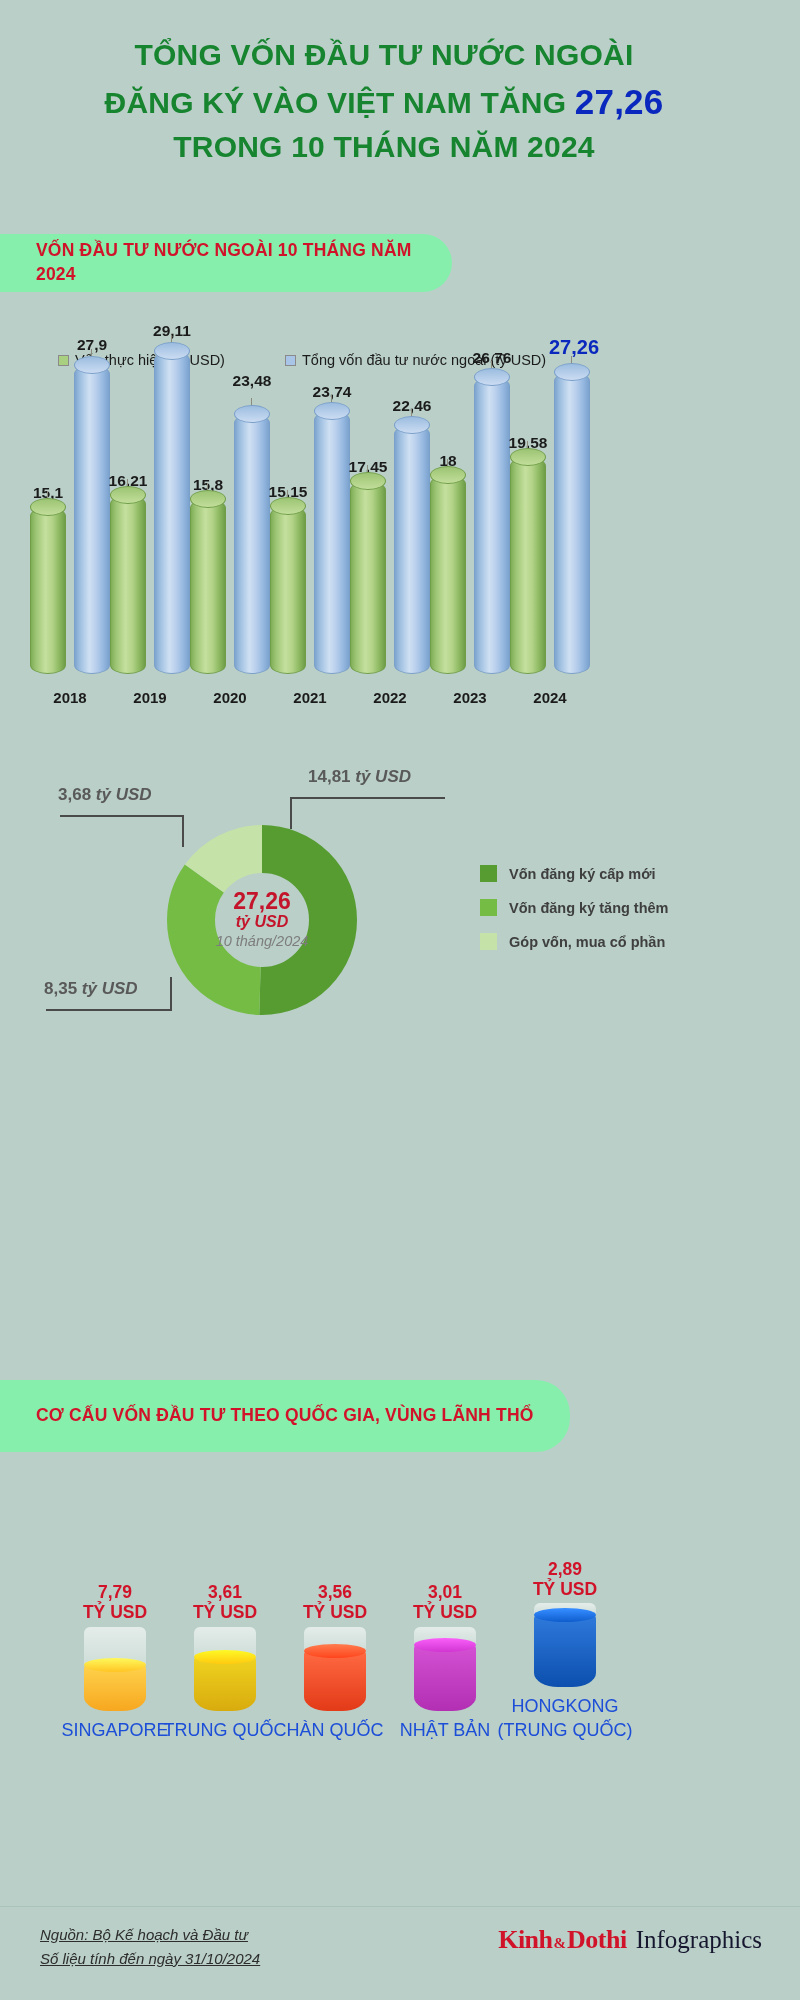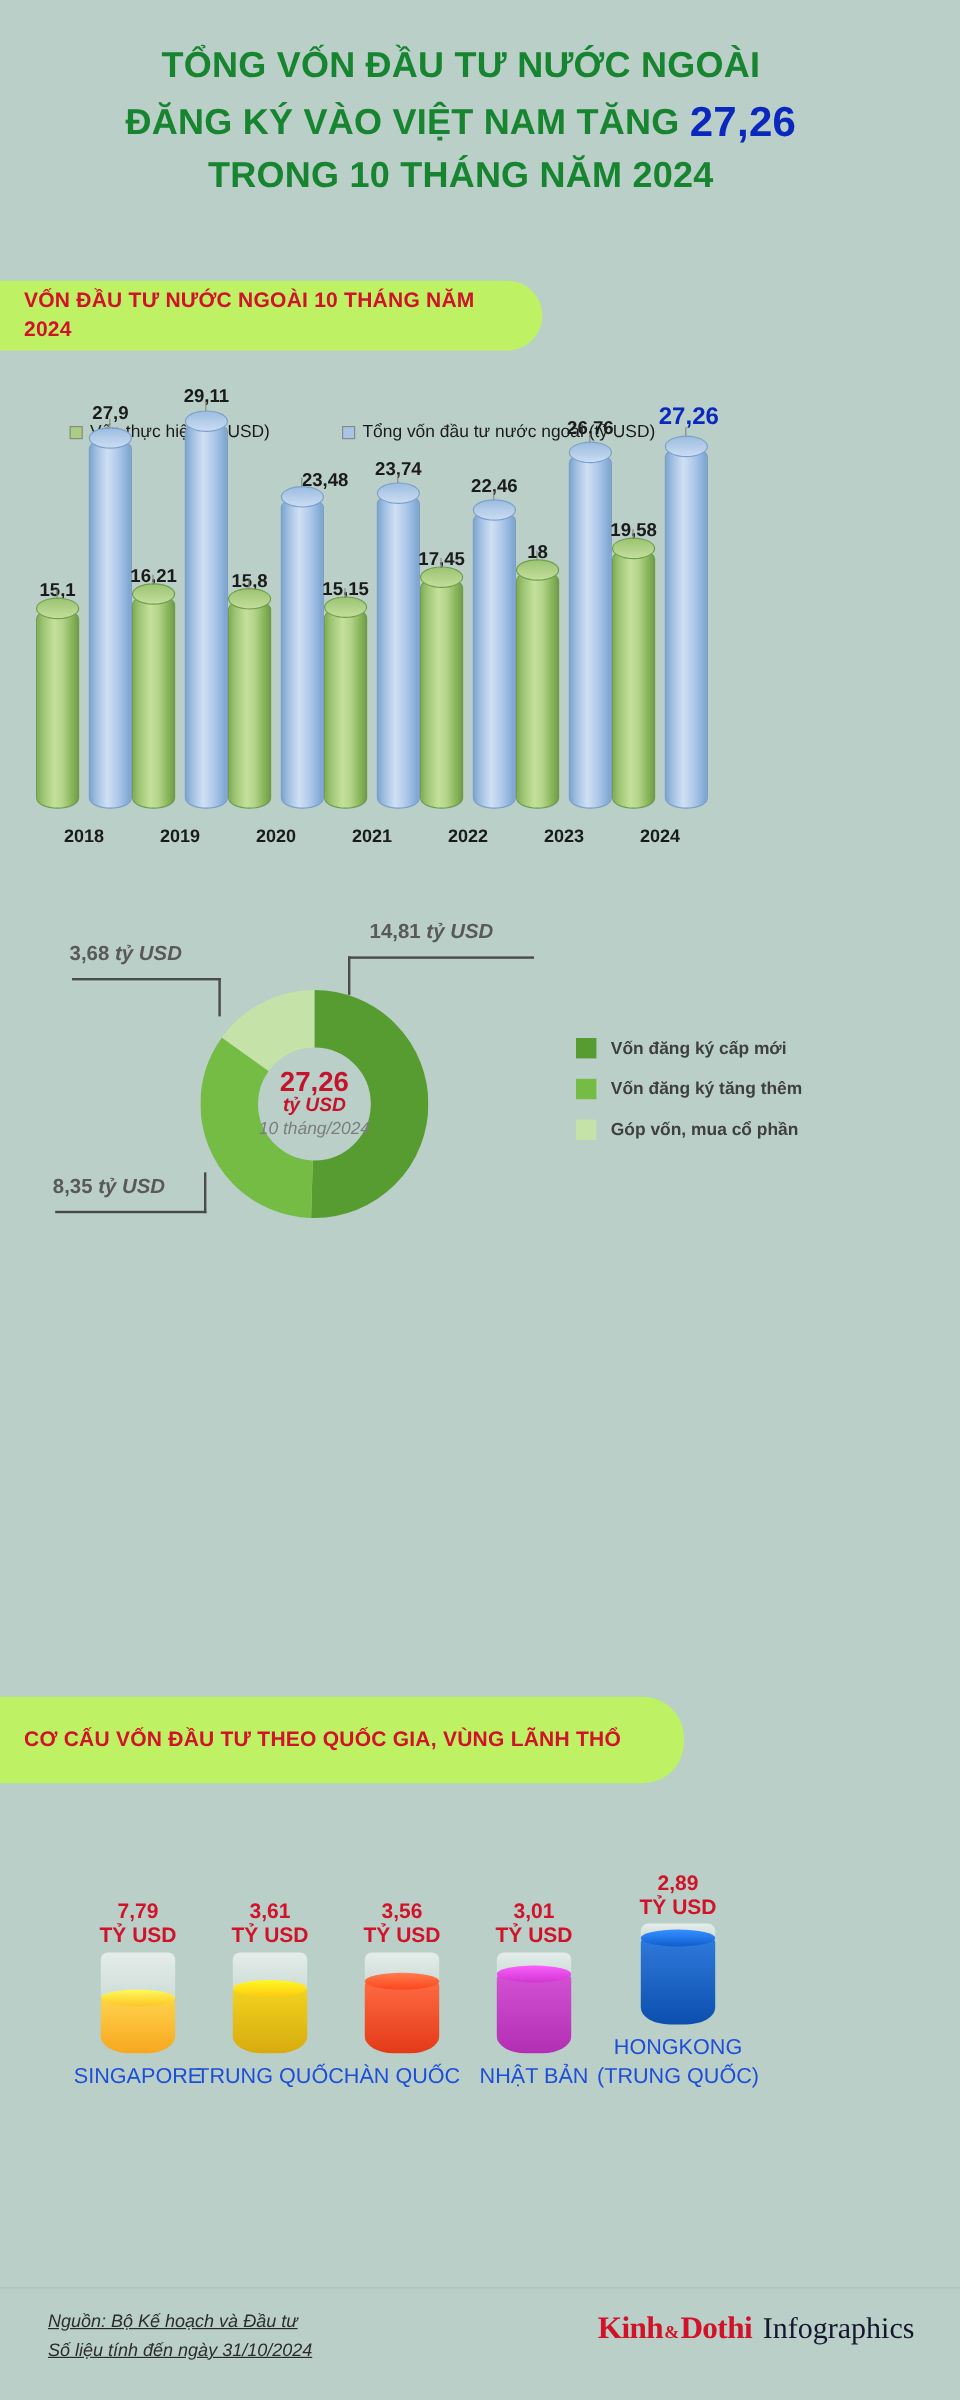--- a/index.html
+++ b/index.html
@@ -28,26 +28,26 @@
   .title-line .big-blue {
     color:#0a28bd;
     font-size:35px;
     vertical-align:-1px;
   }
 
   
   .banner {
     position:absolute;
     left:0;
-    background:#bef264;
+    background:#86efac;
     border-top-right-radius:34px;
     border-bottom-right-radius:34px;
     display:flex;
     align-items:center;
-    padding-left:20px;
+    padding-left:36px;
     padding-right:26px;
   }
   .banner-text {
     color:#d1132a;
     font-weight:bold;
     font-size:17.5px;
     line-height:1.35;
     letter-spacing:0.2px;
   }
 
@@ -254,21 +254,21 @@
         <div class="cap"></div>
       </div>
       <div class="xlabel" style="left:150px; bottom:-32px;">2019</div>
 
       <div class="bar-label" style="left:208px; bottom:180px;">15,8</div>
       <div class="cyl green" style="left:190px; height:175px;">
         <div class="tick"></div>
         <div class="body"></div>
         <div class="cap"></div>
       </div>
-      <div class="bar-label" style="left:252px; bottom:264px;margin-left:19px;">23,48</div>
+      <div class="bar-label" style="left:252px; bottom:284px;">23,48</div>
       <div class="cyl blue" style="left:234px; height:260px;">
         <div class="tick"></div>
         <div class="body"></div>
         <div class="cap"></div>
       </div>
       <div class="xlabel" style="left:230px; bottom:-32px;">2020</div>
 
       <div class="bar-label" style="left:288px; bottom:173px;">15,15</div>
       <div class="cyl green" style="left:270px; height:168px;">
         <div class="tick"></div>
@@ -376,21 +376,21 @@
         <span class="dl-swatch" style="background:#74bc44;"></span>
         <span class="dl-text">Vốn đăng ký tăng thêm</span>
       </div>
       <div class="dl-item">
         <span class="dl-swatch" style="background:#c5e2a8;"></span>
         <span class="dl-text">Góp vốn, mua cổ phần</span>
       </div>
     </div>
   </div>
 
-  <div class="banner" style="top:1380px; height:72px; width:570px;margin-top:34px;">
+  <div class="banner" style="top:1380px; height:72px; width:570px;">
     <div class="banner-text">CƠ CẤU VỐN ĐẦU TƯ THEO QUỐC GIA, VÙNG LÃNH THỔ</div>
   </div>
 
   <div class="countries">
 
     <div class="country" style="left:50px; width:130px;">
       <div class="c-val">
         <span>7,79</span><br>
         <span>TỶ USD</span>
       </div>

